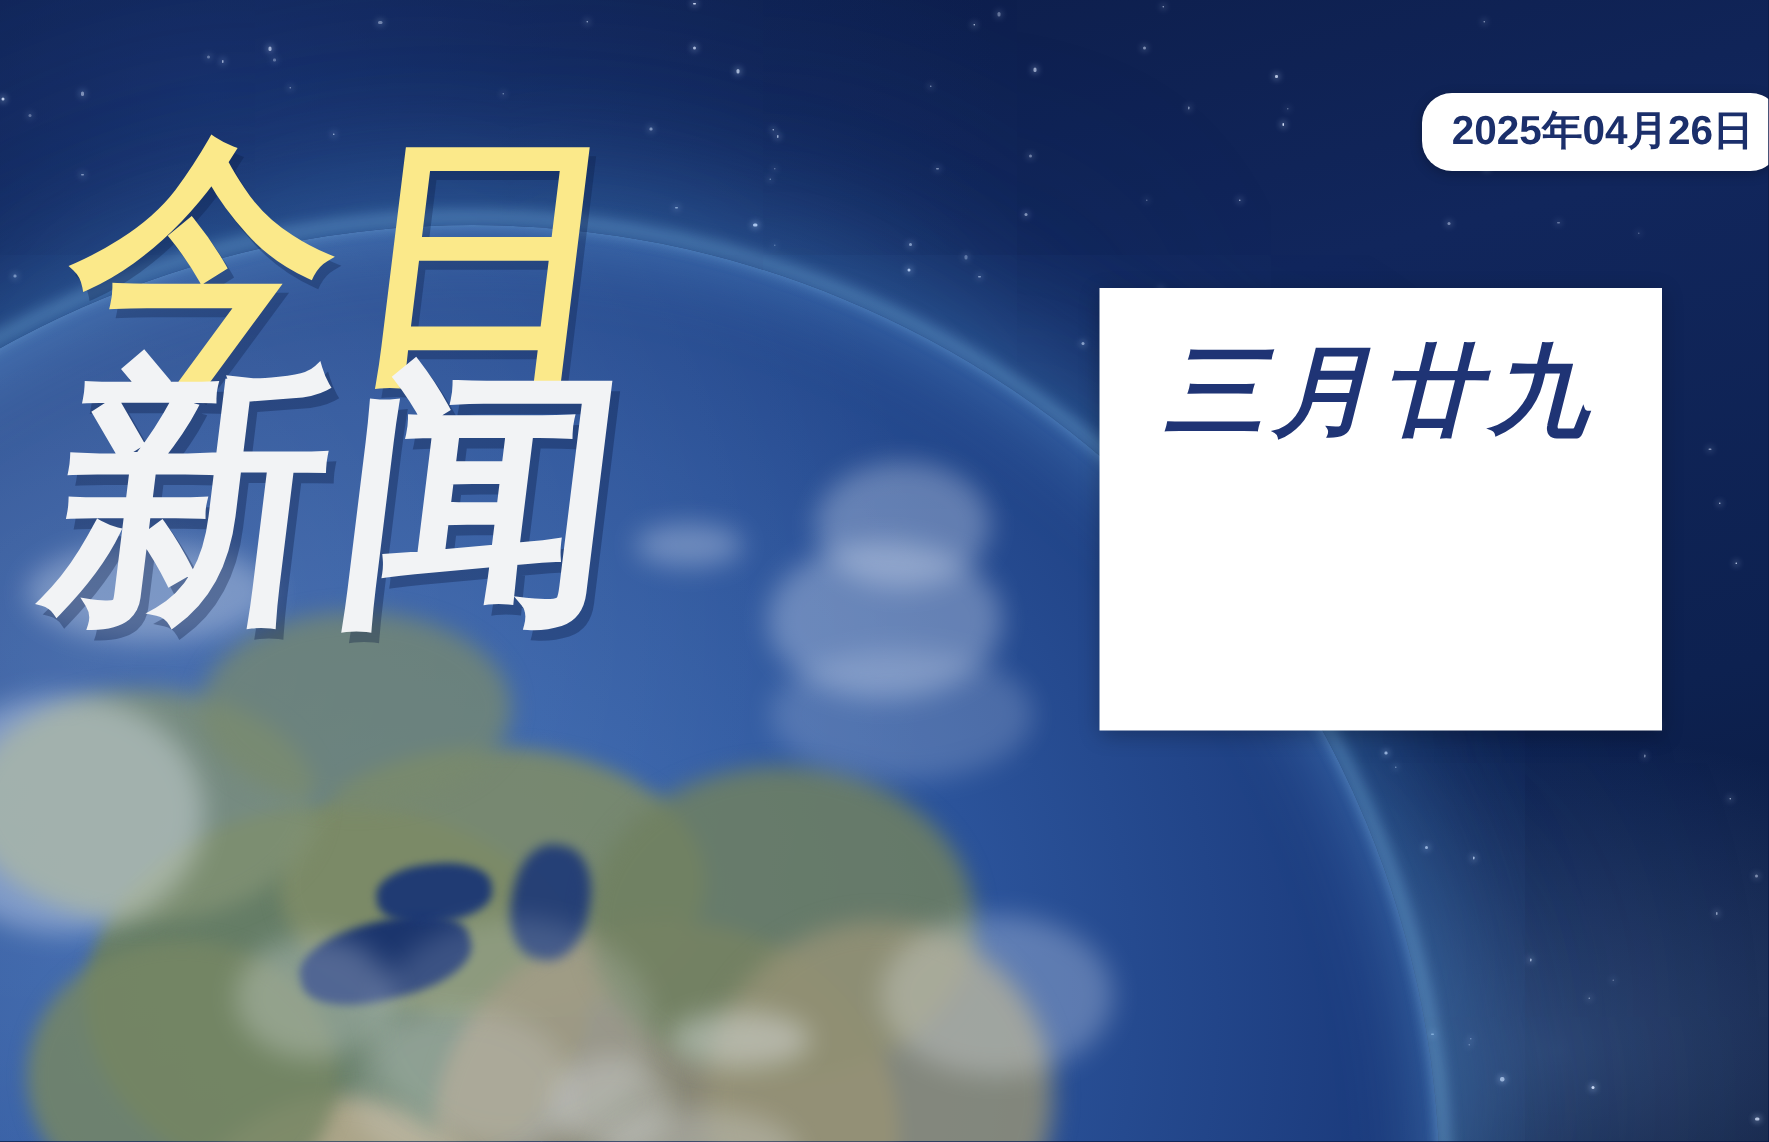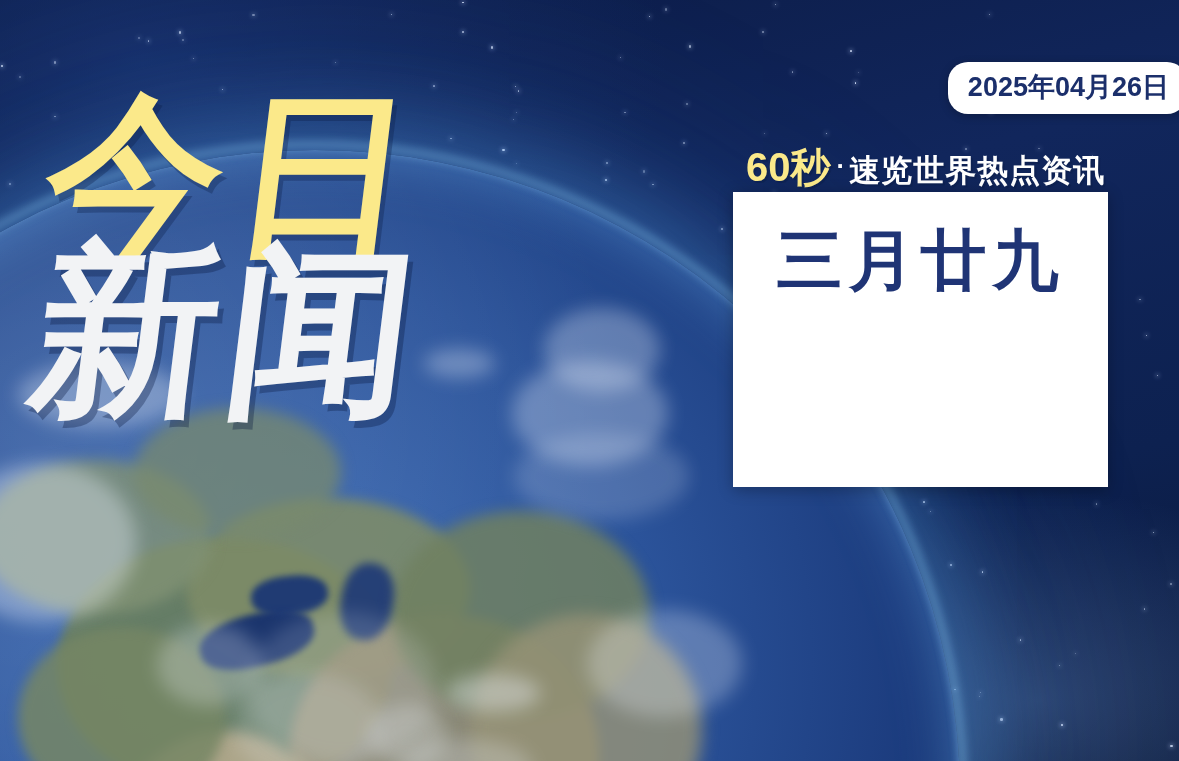--- a/index.html
+++ b/index.html
@@ -150,20 +150,21 @@
   .card .issue .dash{ font-weight:700; margin:0 10px; }
   .card .weekday{
     margin-top:14px;
     font-size:62px; font-weight:900; color:#1f3475;
     letter-spacing:6px;
   }
   .card .lunar{
     margin-top:10px;
     font-size:66px; font-weight:900; color:#1f3475;
     letter-spacing:6px;
+    font-style:italic;
   }
 
   
   .quote{
     position:absolute;
     left:33px; top:571px;
     width:1080px; height:90px;
     background:#41559e;
     border:4px solid #ffffff;
     border-radius:16px;
@@ -327,22 +328,19 @@
   <div class="limb"></div>
 
 
   <div class="date-badge">2025年04月26日</div>
 
   <div class="title">
     <span class="l1">今日</span>
     <span class="l2">新闻</span>
   </div>
 
-  <div class="tagline">
-    <span class="sec">60秒</span><span class="dot">·</span><span class="rest">速览世界热点资讯</span>
-  </div>
 
   <div class="card">
     <div class="lunar">三月廿九</div>
   </div>
 
 
 </div>
 
 </body></html>

